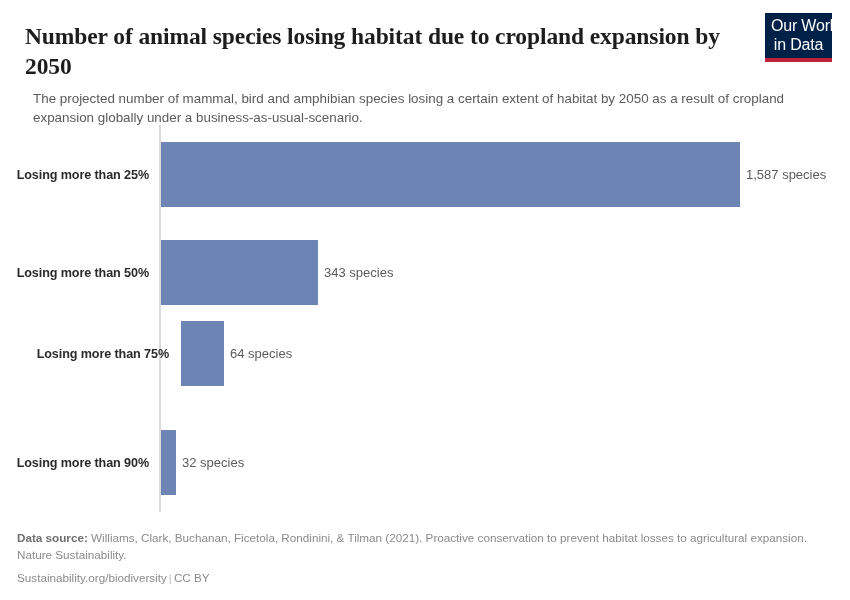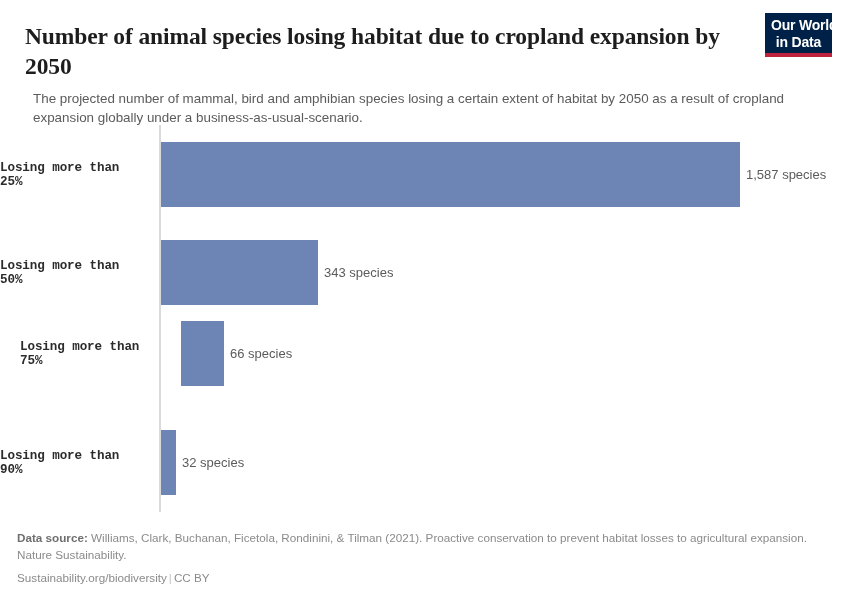--- a/index.html
+++ b/index.html
@@ -55,22 +55,22 @@
     width: 67px;
     background: #002147;
     padding: 4px 6px 0 6px;
     box-sizing: border-box;
     border-bottom: 4px solid #c0223b;
     text-align: center;
   }
   .logo-line {
     display: block;
     color: #ffffff;
-    font-size: 14px;
-    font-weight: 700;
+    font-size: 16px;
+    font-weight: 400;
     line-height: 1.18;
     letter-spacing: -0.2px;
     white-space: nowrap;
   }
   .logo-line.second { padding-bottom: 3px; }
 
   
   .chart {
     position: absolute;
     left: 0;
@@ -98,21 +98,20 @@
     top: 0;
     width: 149px;
     height: 65px;
     display: flex;
     align-items: center;
     justify-content: flex-end;
     font-size: 12.6px;
     font-weight: 700;
     color: #2b2b2b;
     letter-spacing: -0.1px;
-    font-family: Liberation Mono, monospace;
   }
   .bar {
     position: absolute;
     left: 161px;
     top: 0;
     height: 65px;
     background: #6c85b5;
   }
   .bar-value {
     position: absolute;
@@ -171,21 +170,21 @@
         <div class="bar-value" style="left: 746px;">1,587 species</div>
       </div>
       <div class="bar-row" style="top: 115px;">
         <div class="bar-label">Losing more than 50%</div>
         <div class="bar" style="width: 157px; background: rgb(108, 133, 181);"></div>
         <div class="bar-value" style="left: 324px;">343 species</div>
       </div>
       <div class="bar-row" style="top: 196px; margin-left: 20px;">
         <div class="bar-label">Losing more than 75%</div>
         <div class="bar" style="width: 43px; background: rgb(108, 133, 181);"></div>
-        <div class="bar-value" style="left: 210px;">66 species</div>
+        <div class="bar-value" style="left: 210px;">64 species</div>
       </div>
       <div class="bar-row" style="top: 305px; padding-left: 40px;">
         <div class="bar-label">Losing more than 90%</div>
         <div class="bar" style="width: 15px; background: rgb(108, 133, 181);"></div>
         <div class="bar-value" style="left: 182px;">32 species</div>
       </div>
     </div>
 </div>
 
 <div class="footer">

